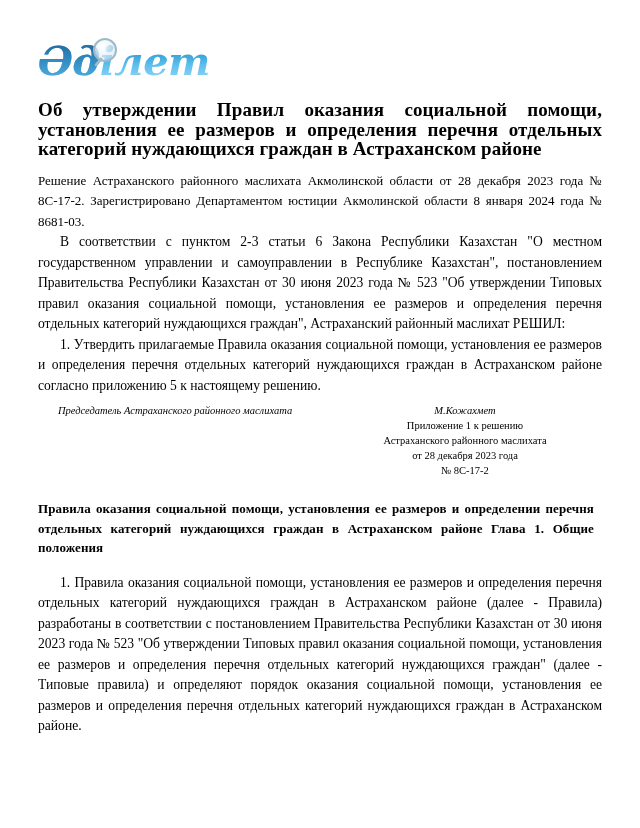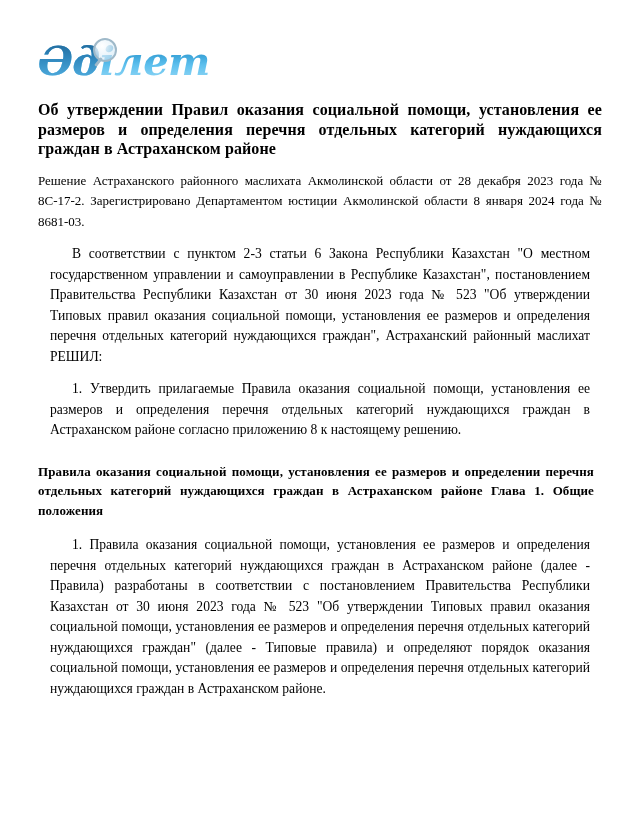--- a/index.html
+++ b/index.html
@@ -81,37 +81,37 @@
     background: #9fb9c9;
     transform: rotate(38deg);
     border-radius: 1px;
   }
 
   
   .doc-title {
     margin: 14px 0 0 0;
     font-family: "Liberation Serif", "DejaVu Serif", serif;
     font-weight: 700;
-    font-size: 16px;
+    font-size: 19px;
     line-height: 19.5px;
     text-align: justify;
     text-align-last: left;
     letter-spacing: 0.1px;
   }
 
   .meta {
     margin: 12px 0 0 0;
     font-size: 13px;
     line-height: 20.5px;
     text-align: justify;
     text-align-last: left;
   }
 
   .para {
-    margin: 12px;
+    margin: 0;
     font-size: 13.6px;
     line-height: 20.5px;
     text-align: justify;
     text-align-last: left;
     text-indent: 22px;
   }
 
   .sig-row {
     margin-top: 7px;
     display: flex;
@@ -159,22 +159,32 @@
       <span class="loupe"></span>
     </span>
   </div>
 
   <h1 class="doc-title">Об утверждении Правил оказания социальной помощи, установления ее размеров и определения перечня отдельных категорий нуждающихся граждан в Астраханском районе</h1>
 
   <p class="meta">Решение Астраханского районного маслихата Акмолинской области от 28 декабря 2023 года № 8С-17-2. Зарегистрировано Департаментом юстиции Акмолинской области 8 января 2024 года № 8681-03.</p>
 
   <p class="para">В соответствии с пунктом 2-3 статьи 6 Закона Республики Казахстан "О местном государственном управлении и самоуправлении в Республике Казахстан", постановлением Правительства Республики Казахстан от 30 июня 2023 года № 523 "Об утверждении Типовых правил оказания социальной помощи, установления ее размеров и определения перечня отдельных категорий нуждающихся граждан", Астраханский районный маслихат РЕШИЛ:</p>
 
-  <p class="para">1. Утвердить прилагаемые Правила оказания социальной помощи, установления ее размеров и определения перечня отдельных категорий нуждающихся граждан в Астраханском районе согласно приложению 8 к настоящему решению.</p>
+  <p class="para">1. Утвердить прилагаемые Правила оказания социальной помощи, установления ее размеров и определения перечня отдельных категорий нуждающихся граждан в Астраханском районе согласно приложению 5 к настоящему решению.</p>
 
+  <div class="sig-row">
+    <div class="sig-post">Председатель Астраханского районного маслихата</div>
+    <div class="appendix">
+      <div class="name">М.Кожахмет</div>
+      <div>Приложение 1 к решению</div>
+      <div>Астраханского районного маслихата</div>
+      <div>от 28 декабря 2023 года</div>
+      <div>№ 8С-17-2</div>
+    </div>
+  </div>
 
   <h2 class="section-title">Правила оказания социальной помощи, установления ее размеров и определении перечня отдельных категорий нуждающихся граждан в Астраханском районе Глава 1. Общие положения</h2>
 
   <div class="body-block">
     <p class="para">1. Правила оказания социальной помощи, установления ее размеров и определения перечня отдельных категорий нуждающихся граждан в Астраханском районе (далее - Правила) разработаны в соответствии с постановлением Правительства Республики Казахстан от 30 июня 2023 года № 523 "Об утверждении Типовых правил оказания социальной помощи, установления ее размеров и определения перечня отдельных категорий нуждающихся граждан" (далее - Типовые правила) и определяют порядок оказания социальной помощи, установления ее размеров и определения перечня отдельных категорий нуждающихся граждан в Астраханском районе.</p>
   </div>
 
 </div>
 
 </body></html>

